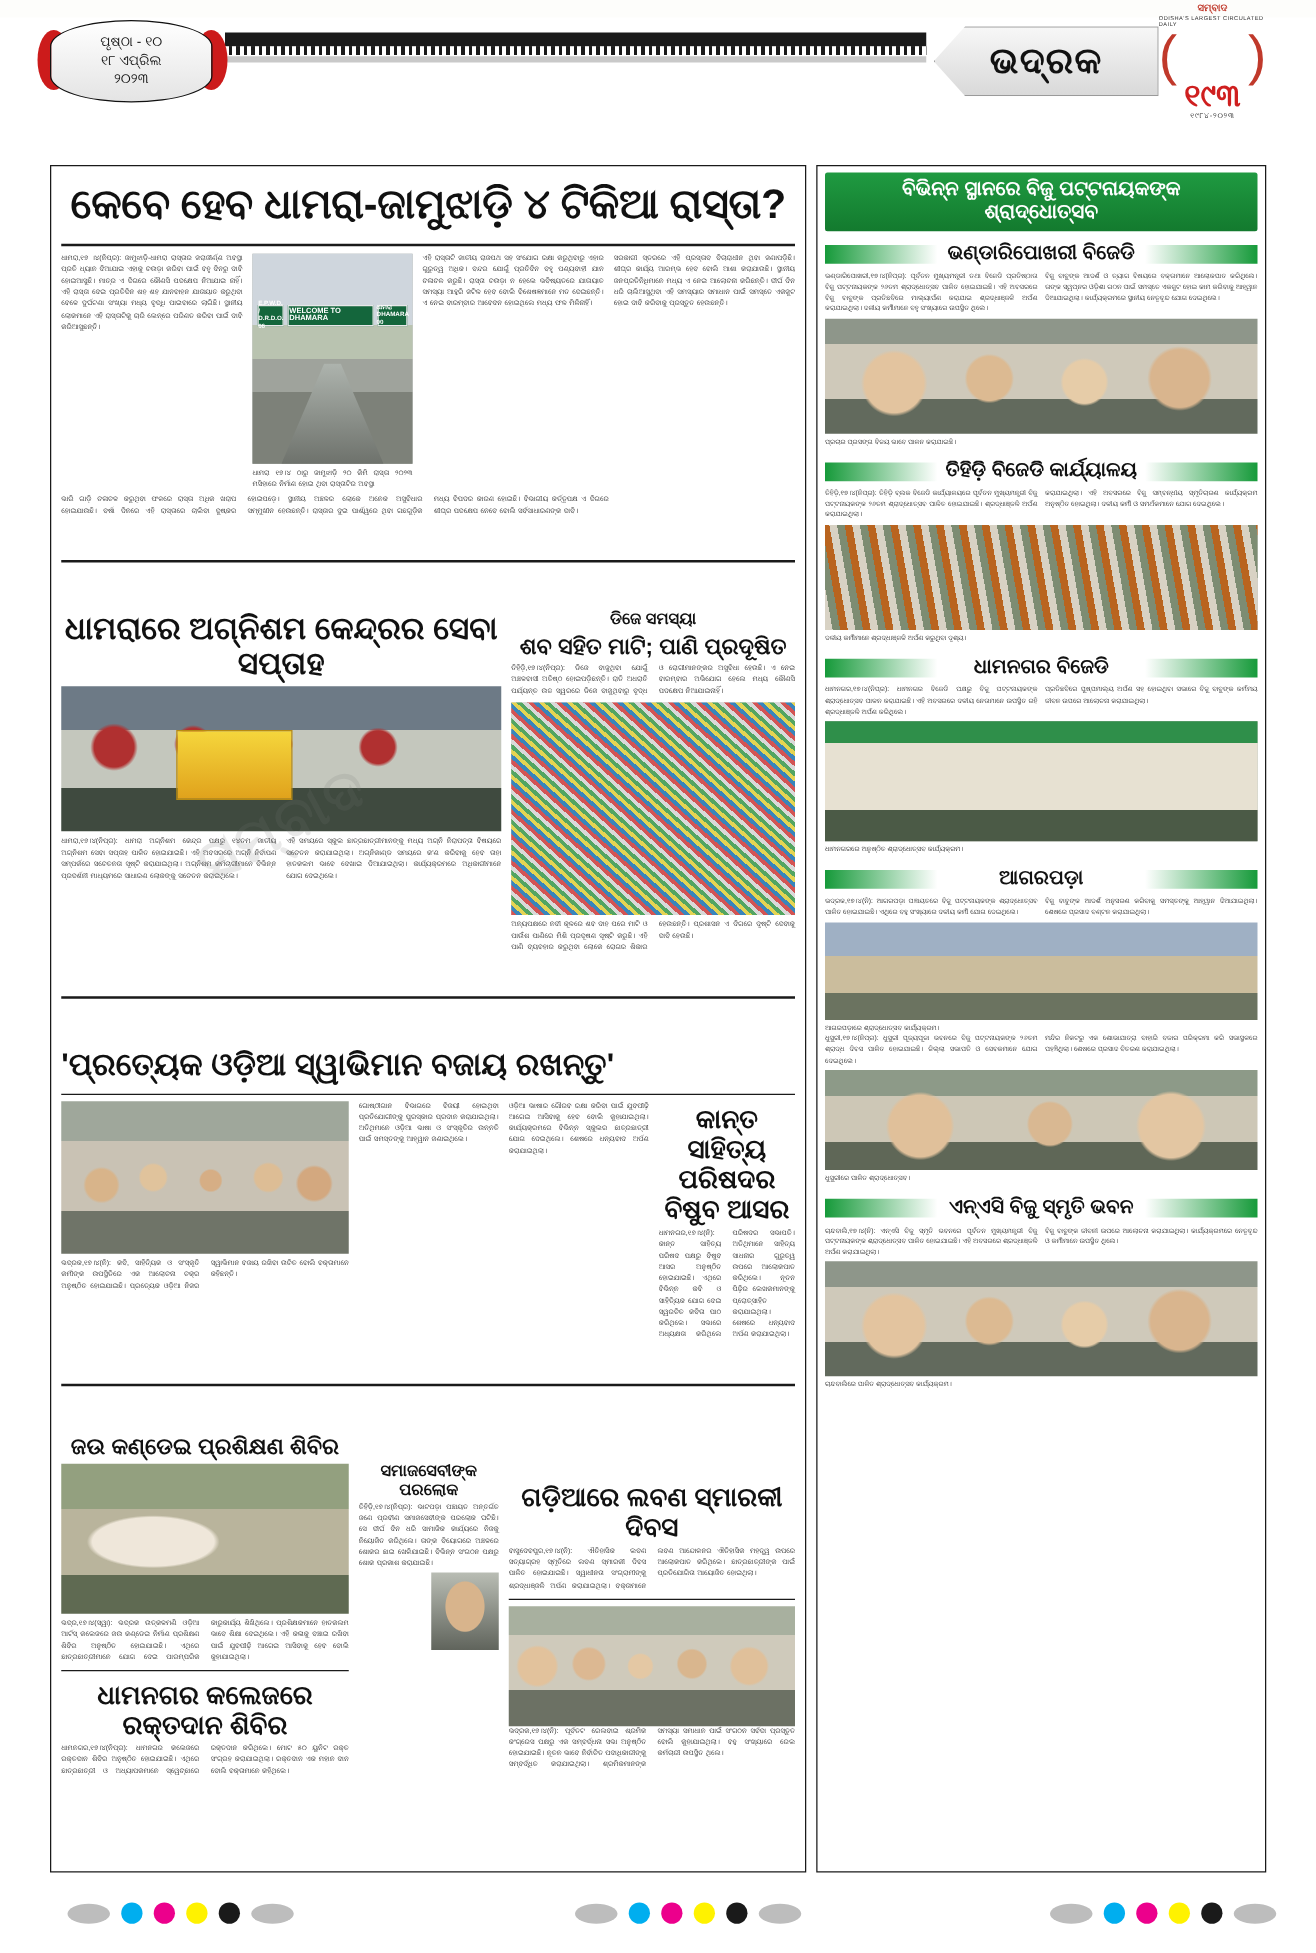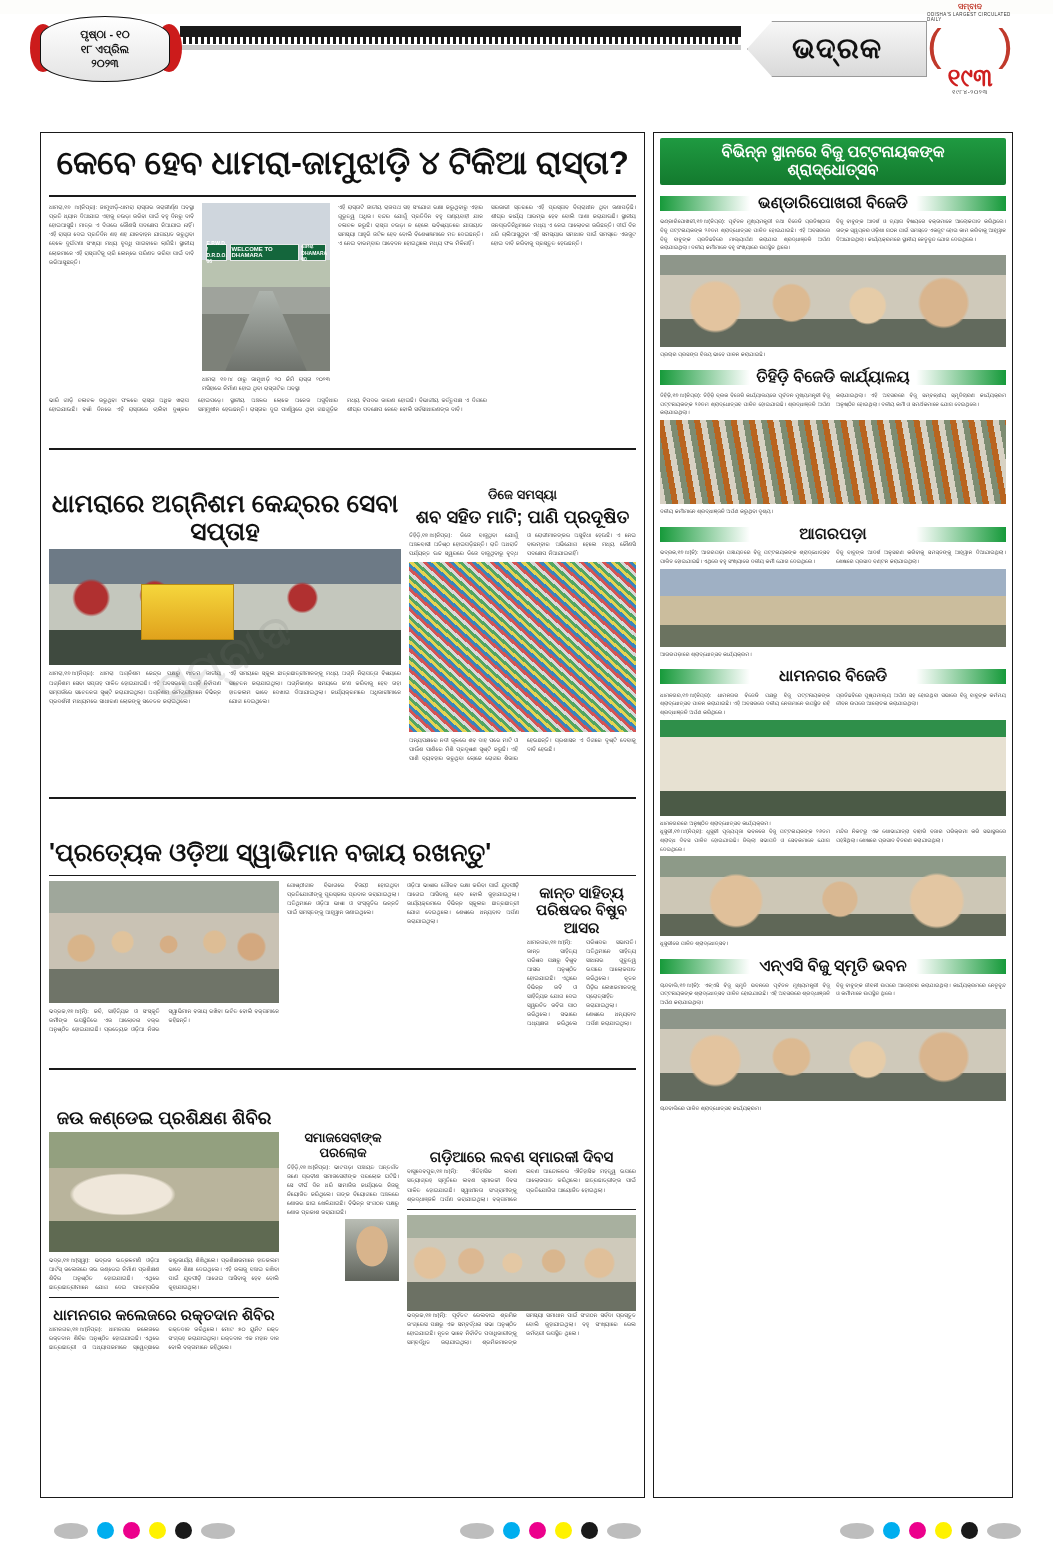--- a/index.html
+++ b/index.html
@@ -24,21 +24,21 @@
     border-radius:50% / 32%;
     z-index:4;
   }
   .folio-wingL, .folio-wingR {
     position:absolute; top:10px; width:26px; height:48px; background:#cc1b1b;
     border-radius:50%;
     z-index:3;
   }
   .folio-wingL { left:-10px; }
   .folio-wingR { left:116px; }
-  .folio span { font-size:11px; font-weight:bold; line-height:1.35; color:#111; }
+  .folio span { font-size:11px; font-weight:normal; line-height:1.35; color:#111; }
 
   .rule-wrap { position:absolute; left:140px; right:272px; top:12px; height:30px; }
   .rule-black { height:11px; background:#1a1a1a; }
   .rule-dots {
     height:7px; background:#1a1a1a;
     background-image:repeating-linear-gradient(to right,#ffffff 0 3px,#1a1a1a 3px 6px);
   }
   .rule-thin { height:5px; background:#c9c9c9; margin-top:1px; }
 
   .logo-block {
@@ -69,21 +69,21 @@
   .right-pane { flex:1; border:1.4px solid #1a1a1a; padding:5px 6px; background:#fff;
                 display:flex; flex-direction:column; }
 
   
   .hl-main {
     font-size:33px; font-weight:bold; line-height:1.1; text-align:center;
     padding:6px 2px 8px; letter-spacing:-.3px;
   }
   .hl-big   { font-size:25px; font-weight:bold; text-align:center; line-height:1.12; padding:5px 0 4px; }
   .hl-mid   { font-size:18px; font-weight:bold; text-align:center; line-height:1.15; padding:4px 0 3px; }
-  .hl-sm    { font-size:15px; font-weight:bold; text-align:center; line-height:1.15; padding:3px 0 2px; }
+  .hl-sm    { font-size:21px; font-weight:bold; text-align:center; line-height:1.15; padding:3px 0 2px; }
   .kicker   { font-size:13px; font-weight:bold; text-align:center; line-height:1.2; padding-top:3px; }
 
   .hrule    { border-top:1.2px solid #1a1a1a; margin:5px 0; }
   .hrule-th { border-top:2.2px solid #1a1a1a; margin:6px 0; }
 
   .cols   { column-gap:9px; column-rule:0; }
   .c2 { column-count:2; } .c4 { column-count:4; }
 
   .body-txt {
     font-size:5.6px; line-height:1.62; text-align:justify; color:#2b2b2b;
@@ -376,36 +376,36 @@
           <div>
             <div class="sec-head"><span>ତିହିଡ଼ି ବିଜେଡି କାର୍ଯ୍ୟାଳୟ</span></div>
             <div style="display: flex; gap: 6px;">
               <div class="r-body" style="flex: 1 1 0%;">ତିହିଡ଼ି,୧୭।୪(ନିପ୍ର): ତିହିଡ଼ି ବ୍ଲକ ବିଜେଡି କାର୍ଯ୍ୟାଳୟରେ ପୂର୍ବତନ ମୁଖ୍ୟମନ୍ତ୍ରୀ ବିଜୁ ପଟ୍ଟନାୟକଙ୍କ ୨୬ତମ ଶ୍ରାଦ୍ଧୋତ୍ସବ ପାଳିତ ହୋଇଯାଇଛି। ଶ୍ରଦ୍ଧାଞ୍ଜଳି ଅର୍ପଣ କରାଯାଇଥିଲା।</div>
               <div class="r-body" style="flex: 1 1 0%;">କରାଯାଇଥିଲା। ଏହି ଅବସରରେ ବିଜୁ ସମ୍ବନ୍ଧୀୟ ସ୍ମୃତିଚାରଣ କାର୍ଯ୍ୟକ୍ରମ ଅନୁଷ୍ଠିତ ହୋଇଥିଲା। ଦଳୀୟ କର୍ମୀ ଓ ସମର୍ଥକମାନେ ଯୋଗ ଦେଇଥିଲେ।</div>
             </div>
             <div class="r-photo photo rp-b"></div>
             <div class="r-body">ଦଳୀୟ କର୍ମୀମାନେ ଶ୍ରଦ୍ଧାଞ୍ଜଳି ଅର୍ପଣ କରୁଥିବା ଦୃଶ୍ୟ।</div>
           </div>
           <div>
+            <div class="sec-head"><span>ଧାମନଗର ବିଜେଡି</span></div>
+            <div style="display: flex; gap: 6px;">
+              <div class="r-body" style="flex: 1 1 0%;">ଧାମନଗର,୧୭।୪(ନିପ୍ର): ଧାମନଗର ବିଜେଡି ପକ୍ଷରୁ ବିଜୁ ପଟ୍ଟନାୟକଙ୍କ ଶ୍ରାଦ୍ଧୋତ୍ସବ ପାଳନ କରାଯାଇଛି। ଏହି ଅବସରରେ ଦଳୀୟ ନେତାମାନେ ଉପସ୍ଥିତ ରହି ଶ୍ରଦ୍ଧାଞ୍ଜଳି ଅର୍ପଣ କରିଥିଲେ।</div>
+              <div class="r-body" style="flex: 1 1 0%;">ପ୍ରତିଛବିରେ ପୁଷ୍ପମାଲ୍ୟ ଅର୍ପଣ ସହ ହୋଇଥିବା ସଭାରେ ବିଜୁ ବାବୁଙ୍କ କର୍ମମୟ ଜୀବନ ଉପରେ ଆଲୋଚନା କରାଯାଇଥିଲା।</div>
+            </div>
+            <div class="r-photo photo rp-c"></div>
+            <div class="r-body">ଧାମନଗରରେ ଅନୁଷ୍ଠିତ ଶ୍ରାଦ୍ଧୋତ୍ସବ କାର୍ଯ୍ୟକ୍ରମ।</div>
+          </div>
+          <div>
             <div class="sec-head"><span>ଆଗରପଡ଼ା</span></div>
             <div style="display: flex; gap: 6px;">
               <div class="r-body" style="flex: 1 1 0%;">ଭଦ୍ରକ,୧୭।୪(ନି): ଆଗରପଡ଼ା ପଞ୍ଚାୟତରେ ବିଜୁ ପଟ୍ଟନାୟକଙ୍କ ଶ୍ରାଦ୍ଧୋତ୍ସବ ପାଳିତ ହୋଇଯାଇଛି। ଏଥିରେ ବହୁ ସଂଖ୍ୟାରେ ଦଳୀୟ କର୍ମୀ ଯୋଗ ଦେଇଥିଲେ।</div>
               <div class="r-body" style="flex: 1 1 0%;">ବିଜୁ ବାବୁଙ୍କ ଆଦର୍ଶ ଅନୁସରଣ କରିବାକୁ ସମସ୍ତଙ୍କୁ ଆହ୍ୱାନ ଦିଆଯାଇଥିଲା। ଶେଷରେ ପ୍ରସାଦ ବଣ୍ଟନ କରାଯାଇଥିଲା।</div>
             </div>
             <div class="r-photo photo rp-d"></div>
             <div class="r-body">ଆଗରପଡ଼ାରେ ଶ୍ରାଦ୍ଧୋତ୍ସବ କାର୍ଯ୍ୟକ୍ରମ।</div>
-          </div>
-          <div>
-            <div class="sec-head"><span>ଧାମନଗର ବିଜେଡି</span></div>
-            <div style="display: flex; gap: 6px;">
-              <div class="r-body" style="flex: 1 1 0%;">ଧାମନଗର,୧୭।୪(ନିପ୍ର): ଧାମନଗର ବିଜେଡି ପକ୍ଷରୁ ବିଜୁ ପଟ୍ଟନାୟକଙ୍କ ଶ୍ରାଦ୍ଧୋତ୍ସବ ପାଳନ କରାଯାଇଛି। ଏହି ଅବସରରେ ଦଳୀୟ ନେତାମାନେ ଉପସ୍ଥିତ ରହି ଶ୍ରଦ୍ଧାଞ୍ଜଳି ଅର୍ପଣ କରିଥିଲେ।</div>
-              <div class="r-body" style="flex: 1 1 0%;">ପ୍ରତିଛବିରେ ପୁଷ୍ପମାଲ୍ୟ ଅର୍ପଣ ସହ ହୋଇଥିବା ସଭାରେ ବିଜୁ ବାବୁଙ୍କ କର୍ମମୟ ଜୀବନ ଉପରେ ଆଲୋଚନା କରାଯାଇଥିଲା।</div>
-            </div>
-            <div class="r-photo photo rp-c"></div>
-            <div class="r-body">ଧାମନଗରରେ ଅନୁଷ୍ଠିତ ଶ୍ରାଦ୍ଧୋତ୍ସବ କାର୍ଯ୍ୟକ୍ରମ।</div>
           </div>
           <div>
             <div style="display: flex; gap: 6px;">
               <div class="r-body" style="flex: 1 1 0%;">ଧୁସୁରୀ,୧୭।୪(ନିପ୍ର): ଧୁସୁରୀ ପୂଜ୍ୟପୂଜା ଭବନରେ ବିଜୁ ପଟ୍ଟନାୟକଙ୍କ ୨୬ତମ ଶ୍ରାଦ୍ଧ ଦିବସ ପାଳିତ ହୋଇଯାଇଛି। ଜିଲ୍ଲା ସଭାପତି ଓ ସେବକମାନେ ଯୋଗ ଦେଇଥିଲେ।</div>
               <div class="r-body" style="flex: 1 1 0%;">ମନ୍ଦିର ନିକଟରୁ ଏକ ଶୋଭାଯାତ୍ରା ବାହାରି ବଜାର ପରିକ୍ରମା କରି ସଭାସ୍ଥଳରେ ପହଞ୍ଚିଥିଲା। ଶେଷରେ ପ୍ରସାଦ ବିତରଣ କରାଯାଇଥିଲା।</div>
             </div>
             <div class="r-photo photo rp-e"></div>
             <div class="r-body">ଧୁସୁରୀରେ ପାଳିତ ଶ୍ରାଦ୍ଧୋତ୍ସବ।</div>
           </div>
           <div>

